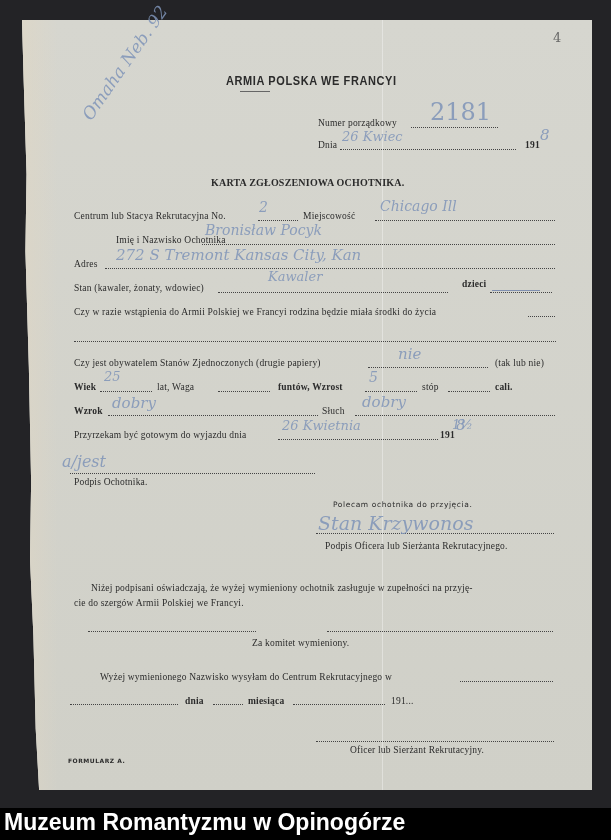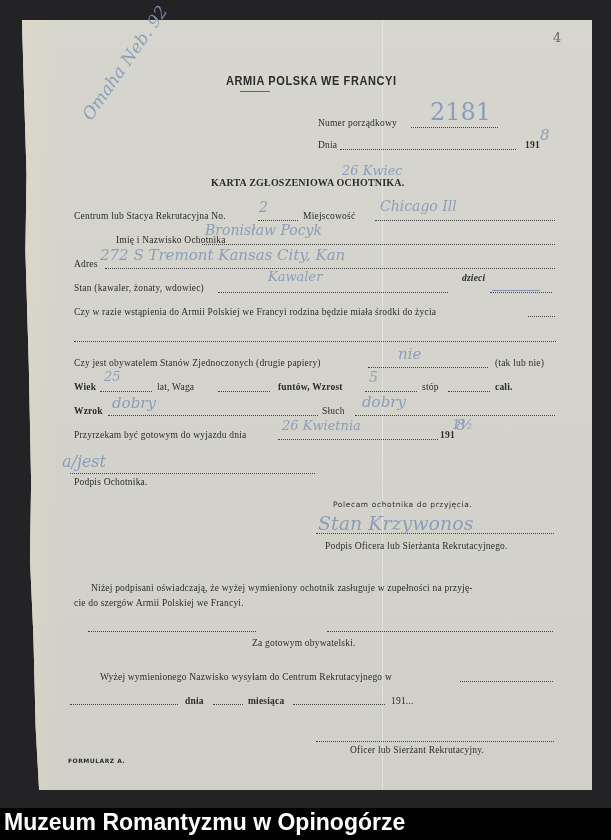--- a/index.html
+++ b/index.html
@@ -29,45 +29,45 @@
 
 <div class="t title" style="left:226px;top:74px;">ARMIA POLSKA WE FRANCYI</div>
 <div style="position:absolute;left:240px;top:91px;width:30px;border-top:1px solid #666;"></div>
 
 <div class="t" style="left:318px;top:118px;">Numer porządkowy</div>
 <div class="dots" style="left:411px;top:127px;width:87px;"></div>
 <div class="hw" style="left:422px;top:98px;font-size:24px;font-style:normal;margin-left:8px;">2181</div>
 
 <div class="t" style="left:318px;top:140px;">Dnia</div>
 <div class="dots" style="left:340px;top:149px;width:176px;"></div>
-<div class="hw" style="left:342px;top:129px;font-size:13px;margin-top:34px;">26 Kwiec</div>
+<div class="hw" style="left:342px;top:129px;font-size:13px;">26 Kwiec</div>
 <div class="t b" style="left:525px;top:140px;">191</div>
 <div class="hw" style="left:540px;top:126px;font-size:15px;">8</div>
 
 <div class="t b" style="left:211px;top:177px;font-size:10px;">KARTA ZGŁOSZENIOWA OCHOTNIKA.</div>
 
 <div class="t" style="left:74px;top:211px;">Centrum lub Stacya Rekrutacyjna No.</div>
 <div class="dots" style="left:258px;top:220px;width:40px;"></div>
 <div class="hw" style="left:259px;top:199px;">2</div>
 <div class="t" style="left:303px;top:211px;">Miejscowość</div>
 <div class="dots" style="left:375px;top:220px;width:180px;"></div>
 <div class="hw" style="left:380px;top:198px;">Chicago Ill</div>
 
 <div class="t" style="left:74px;top:235px;margin-left:42px;">Imię i Nazwisko Ochotnika</div>
 <div class="dots" style="left:202px;top:244px;width:353px;"></div>
 <div class="hw" style="left:205px;top:222px;">Bronisław Pocyk</div>
 
 <div class="t" style="left:74px;top:259px;">Adres</div>
 <div class="dots" style="left:105px;top:268px;width:450px;"></div>
-<div class="hw" style="left:100px;top:246px;font-size:15px;">272 S Tremont  Kansas City, Kan</div>
+<div class="hw" style="left:116px;top:246px;font-size:15px;">272 S Tremont  Kansas City, Kan</div>
 
 <div class="t" style="left:74px;top:283px;">Stan (kawaler, żonaty, wdowiec)</div>
 <div class="dots" style="left:218px;top:292px;width:230px;"></div>
 <div class="hw" style="left:268px;top:269px;font-size:13px;">Kawaler</div>
-<div class="t b" style="left:462px;top:273px;font-style:italic;">dzieci</div>
+<div class="t b" style="left:462px;top:279px;">dzieci</div>
 <div class="dots" style="left:490px;top:292px;width:62px;"></div>
 <div style="position:absolute;left:492px;top:290px;width:48px;border-top:1.5px solid #8090b0;"></div>
 
 <div class="t" style="left:74px;top:307px;">Czy w razie wstąpienia do Armii Polskiej we Francyi rodzina będzie miała środki do życia</div>
 <div class="dots" style="left:528px;top:316px;width:27px;"></div>
 <div class="dots" style="left:74px;top:341px;width:482px;"></div>
 
 <div class="t" style="left:74px;top:358px;">Czy jest obywatelem Stanów Zjednoczonych (drugie papiery)</div>
 <div class="dots" style="left:368px;top:367px;width:120px;"></div>
 <div class="hw" style="left:398px;top:345px;font-size:15px;">nie</div>
@@ -106,21 +106,21 @@
 <div class="t b" style="left:333px;top:500px;font-size:7.5px;font-family:'DejaVu Sans',sans-serif;font-weight:normal;letter-spacing:0.6px;">Polecam ochotnika do przyjęcia.</div>
 
 <div class="dots" style="left:316px;top:533px;width:238px;"></div>
 <div class="hw" style="left:318px;top:512px;font-size:19px;">Stan Krzywonos</div>
 <div class="t" style="left:325px;top:541px;">Podpis Oficera lub Sierżanta Rekrutacyjnego.</div>
 
 <div class="t" style="left:91px;top:583px;">Niżej podpisani oświadczają, że wyżej wymieniony ochotnik zasługuje w zupełności na przyję-</div>
 <div class="t" style="left:74px;top:598px;">cie do szergów Armii Polskiej we Francyi.</div>
 <div class="dots" style="left:88px;top:631px;width:168px;"></div>
 <div class="dots" style="left:327px;top:631px;width:226px;"></div>
-<div class="t" style="left:252px;top:638px;">Za gotowym obywatelski.</div>
+<div class="t" style="left:252px;top:638px;">Za komitet wymieniony.</div>
 
 <div class="t" style="left:100px;top:672px;">Wyżej wymienionego Nazwisko wysyłam do Centrum Rekrutacyjnego w</div>
 <div class="dots" style="left:460px;top:681px;width:93px;"></div>
 <div class="dots" style="left:70px;top:704px;width:108px;"></div>
 <div class="t b" style="left:185px;top:696px;">dnia</div>
 <div class="dots" style="left:213px;top:704px;width:30px;"></div>
 <div class="t b" style="left:248px;top:696px;">miesiąca</div>
 <div class="dots" style="left:293px;top:704px;width:92px;"></div>
 <div class="t" style="left:391px;top:696px;">191...</div>
 

